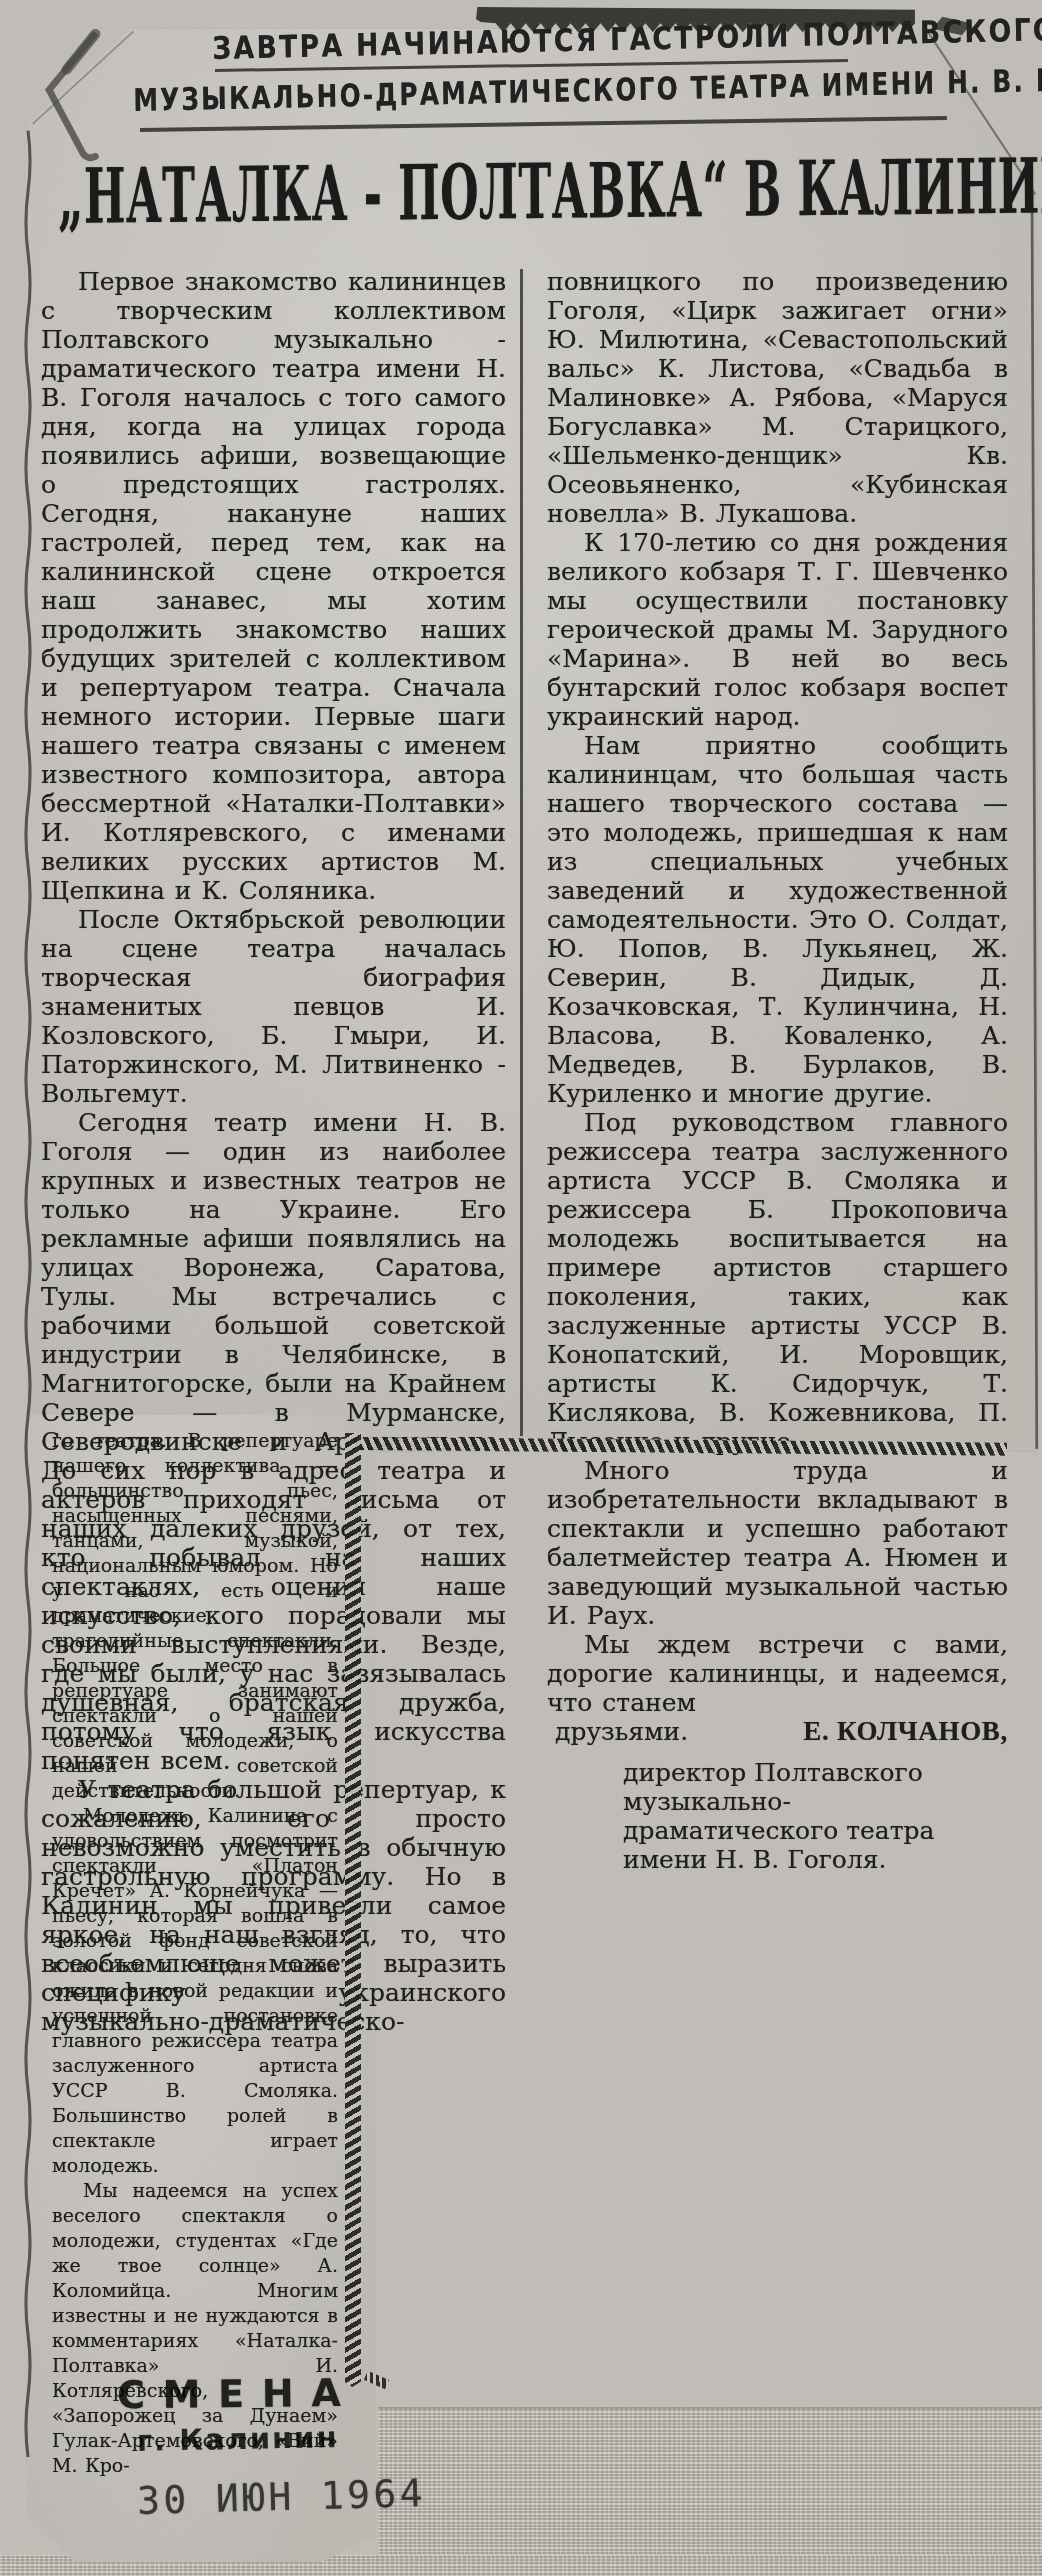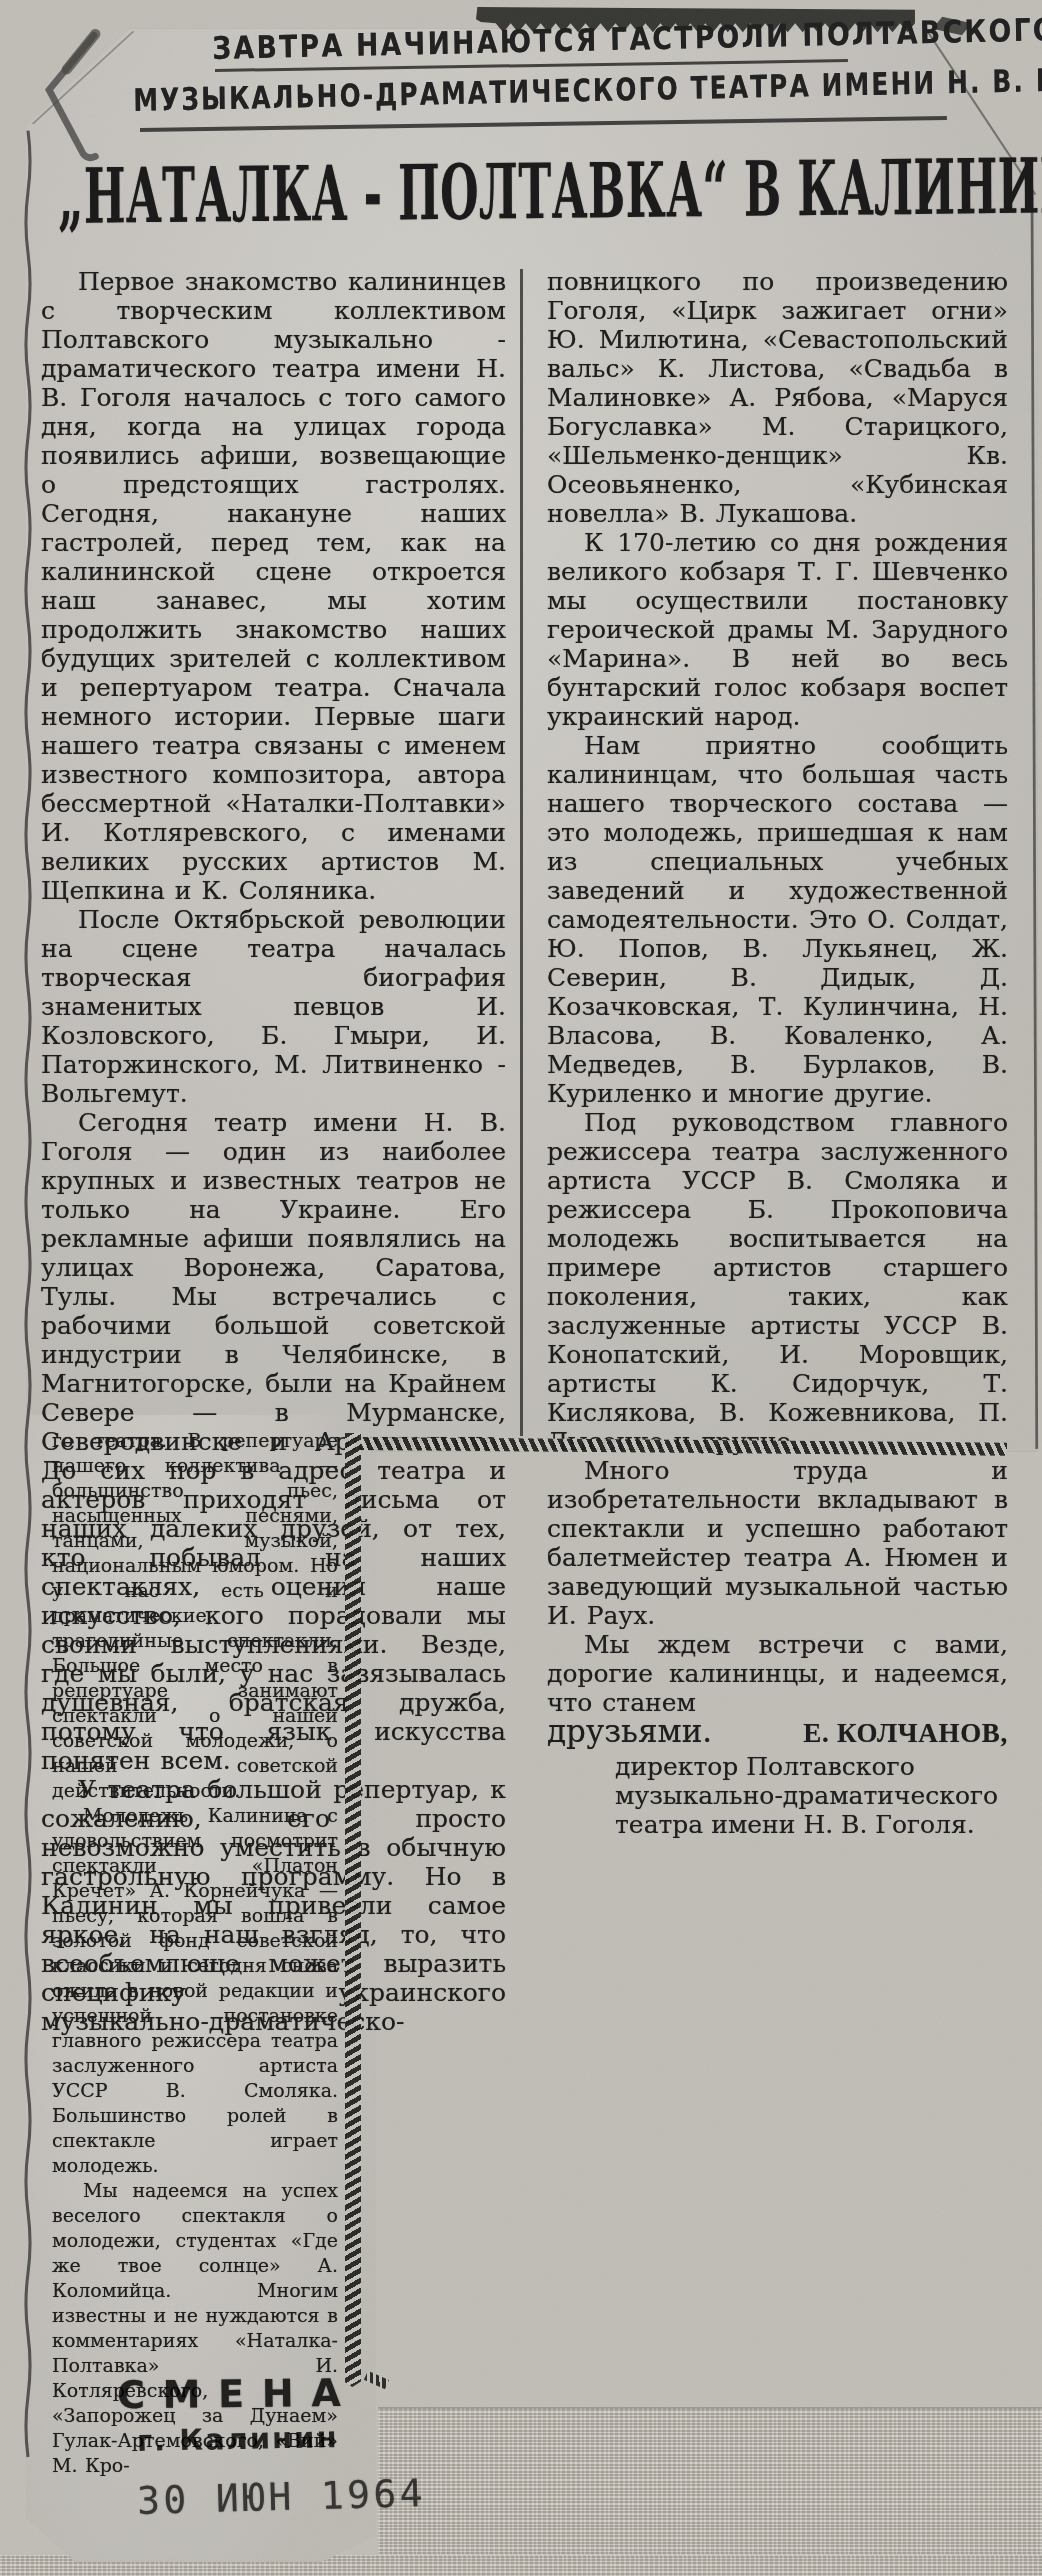--- a/index.html
+++ b/index.html
@@ -48,23 +48,23 @@
   .col .p{margin:0; text-indent:37px; word-spacing:2px; line-height:29px; font-size:25px;}
   .col .p.noindent{text-indent:0;}
   .col1{left:41px; top:267px; width:465px;}
   .col2{left:547px; top:267px; width:461px;}
   .colnarrow{left:52px; top:1428px; width:286px;}
   .colnarrow .p{margin:0; text-indent:31px; word-spacing:1.4px; line-height:25px; font-size:19px; text-align:justify;}
   .colnarrow .p.noindent{text-indent:0;}
   .divider{position:absolute; left:520px; top:269px; width:3.4px; height:1167px; background:#2e2e2e; opacity:.8;}
 
   .sigline{display:flex; justify-content:space-between; align-items:baseline; line-height:29px;}
-  .sigline .closing{font-size:31px;}
+  .sigline .closing{font-size:25px;margin-left:8px;}
   .sigline .signame{font-family:Liberation Serif, serif; font-weight:bold; font-size:27px; letter-spacing:0.7px;}
-  .sigrole{margin:4px; padding-left:64px; font-size:25px; line-height:29px; text-align:left; text-indent:0;}
+  .sigrole{margin:12px; padding-left:64px; font-size:25px; line-height:29px; text-align:left; text-indent:0;}
 
   
   .hatch{position:absolute; opacity:.92;}
   .hatch-h{left:359px; top:1437px; width:648px; height:13px; transform:rotate(0.5deg); transform-origin:left center;
     background:repeating-linear-gradient(65deg, #20201e 0 4.8px, #c6c3bd 4.8px 8.8px);}
   .hatch-v{left:345px; top:1433px; width:16.3px; height:954px;
     background:repeating-linear-gradient(150deg, #20201e 0 4.8px, #c6c3bd 4.8px 8.8px);
     clip-path:polygon(0 0,100% 0,100% 99.4%,45% 100%,0 99.5%);}
   .hatch-tip{left:365px; top:2375px; width:23px; height:9.5px; transform:rotate(24deg);
     background:repeating-linear-gradient(65deg, #222 0 3.4px, #c6c3bd 3.4px 6.1px);}

